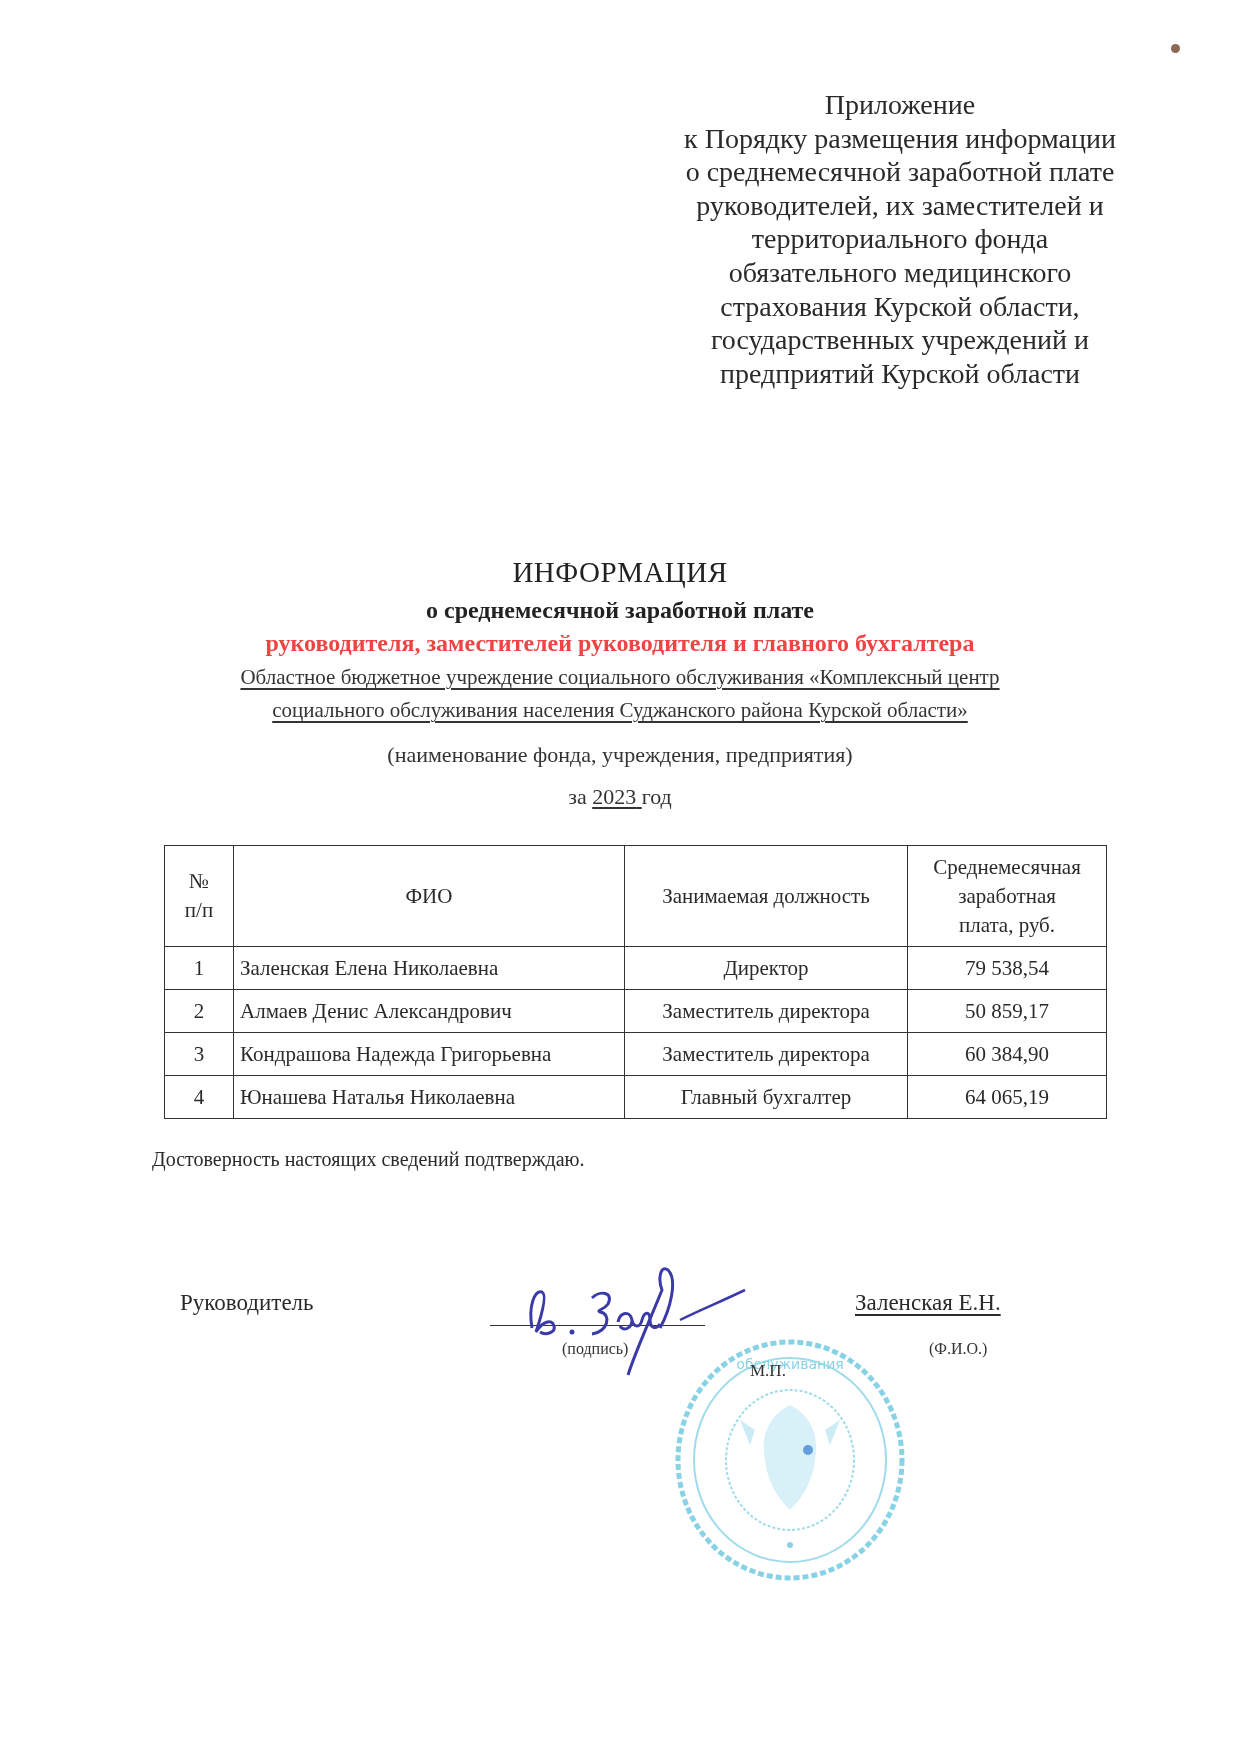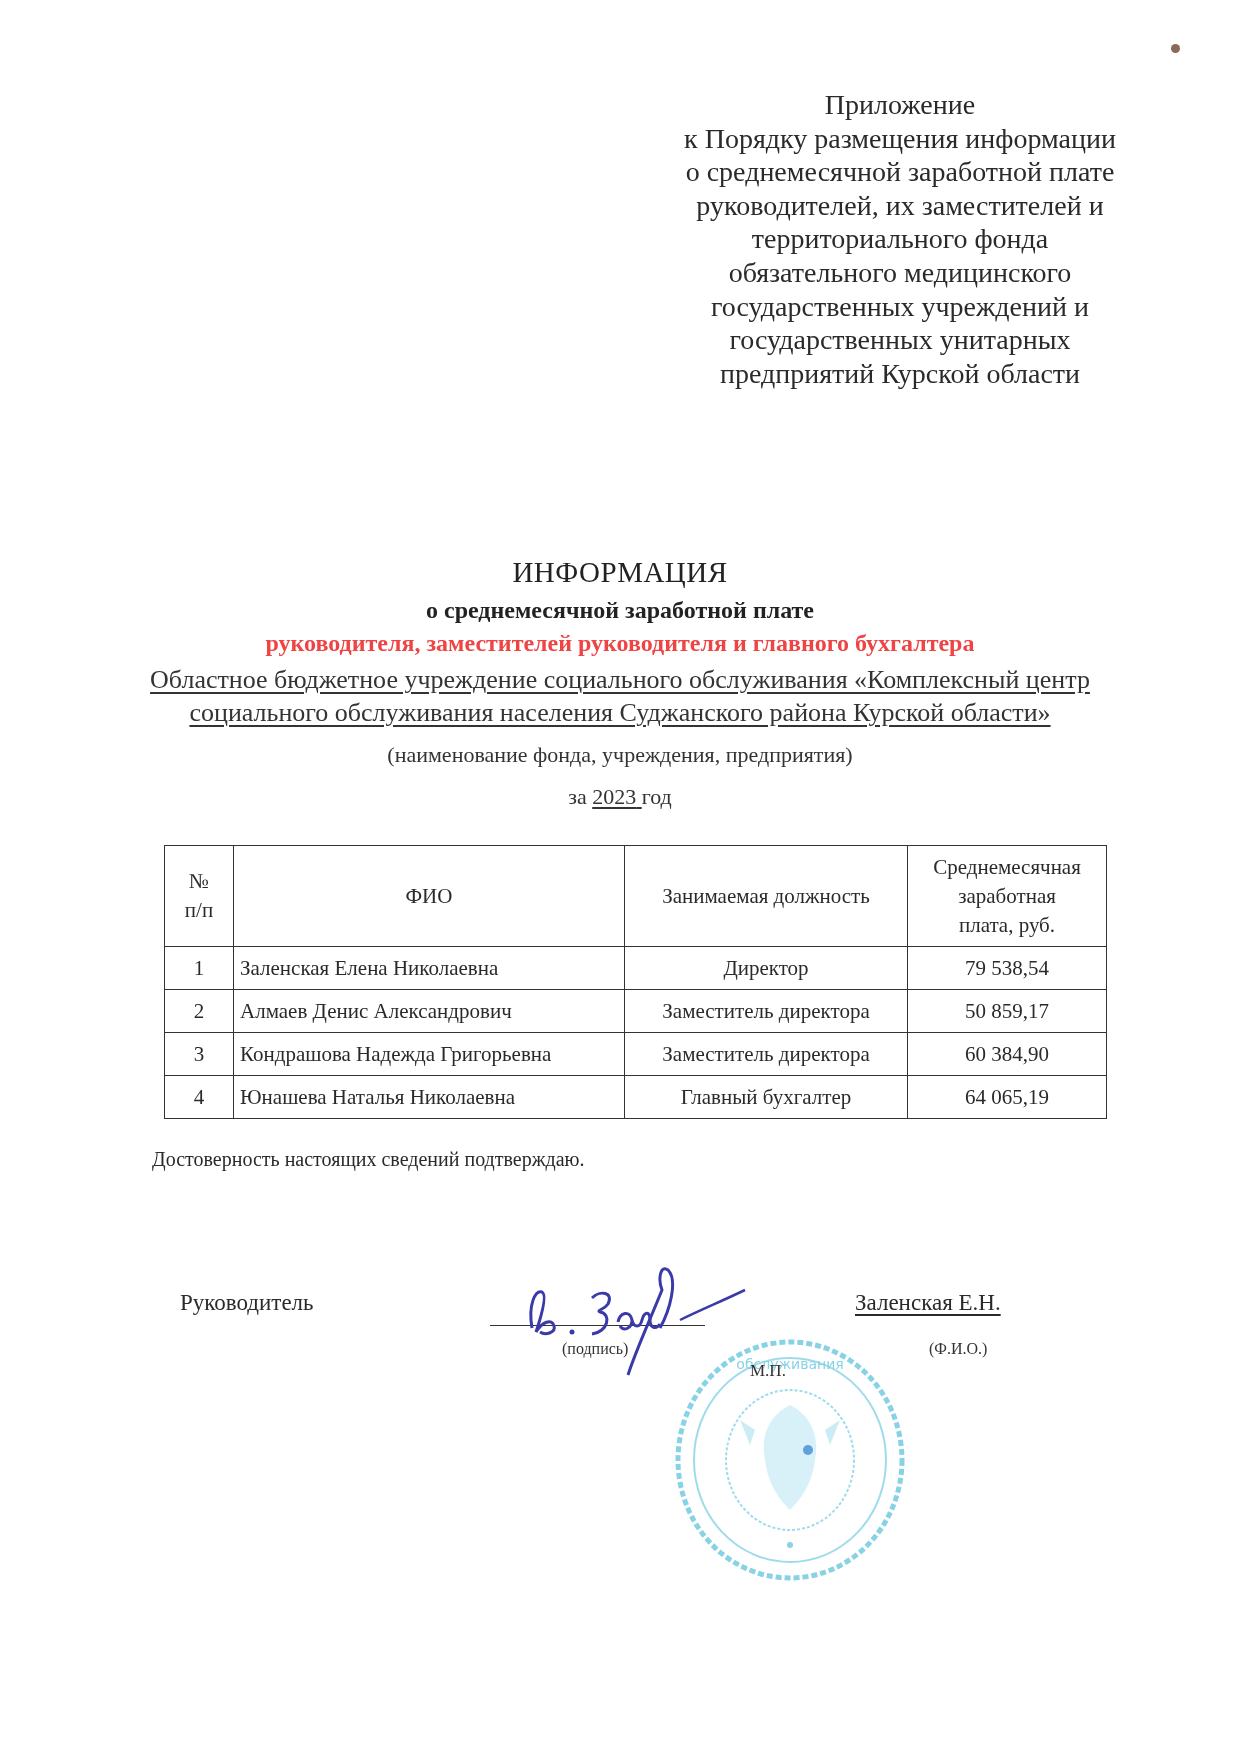--- a/index.html
+++ b/index.html
@@ -5,21 +5,21 @@
   html, body { margin:0; padding:0; background:#ffffff; }
   body { width:1240px; height:1753px; position:relative; overflow:hidden;
          font-family:"Liberation Serif", "DejaVu Serif", serif; color:#222; }
   .appendix { position:absolute; left:680px; top:88px; width:440px; text-align:center;
               font-size:28px; line-height:33.6px; color:#2a2a2a; }
   .appendix div { white-space:nowrap; }
   .title-block { position:absolute; left:100px; width:1040px; text-align:center; }
   .t-main { top:556px; font-size:29px; letter-spacing:0.5px; color:#222; }
   .t-sub1 { top:597px; font-size:24px; font-weight:bold; color:#222; }
   .t-sub2 { top:630px; font-size:24px; font-weight:bold; color:#ef4444; }
-  .org { position:absolute; left:100px; width:1040px; text-align:center; font-size:26px; color:#333; }
+  .org { position:absolute; left:100px; width:1040px; text-align:center; font-size:21px; color:#333; }
   .org span { text-decoration:underline; text-underline-offset:4px; text-decoration-thickness:1.5px; }
   .org1 { top:665px; }
   .org2 { top:698px; }
   .caption { position:absolute; left:100px; width:1040px; text-align:center; top:742px; font-size:22px; color:#333; }
   .year { position:absolute; left:100px; width:1040px; text-align:center; top:784px; font-size:22px; color:#333; }
   .year .u { text-decoration:underline; text-underline-offset:3px; }
 
   table.salary { position:absolute; left:164px; top:845px; border-collapse:collapse;
                  font-size:21px; color:#2a2a2a; }
   table.salary td, table.salary th { border:1.6px solid #333; padding:0 6px; font-weight:normal; }
@@ -47,22 +47,22 @@
 
 <div class="speck"></div>
 
 <div class="appendix">
   <div>Приложение</div>
   <div>к Порядку размещения информации</div>
   <div>о среднемесячной заработной плате</div>
   <div>руководителей, их заместителей и</div>
   <div>территориального фонда</div>
   <div>обязательного медицинского</div>
+  <div>страхования Курской области,</div>
   <div>государственных учреждений и</div>
-  <div>государственных унитарных</div>
   <div>предприятий Курской области</div>
 </div>
 
 <div class="title-block t-main">ИНФОРМАЦИЯ</div>
 <div class="title-block t-sub1">о среднемесячной заработной плате</div>
 <div class="title-block t-sub2">руководителя, заместителей руководителя и главного бухгалтера</div>
 
 <div class="org org1"><span>Областное бюджетное учреждение социального обслуживания «Комплексный центр</span></div>
 <div class="org org2"><span>социального обслуживания населения Суджанского района Курской области»</span></div>
 <div class="caption">(наименование фонда, учреждения, предприятия)</div>

